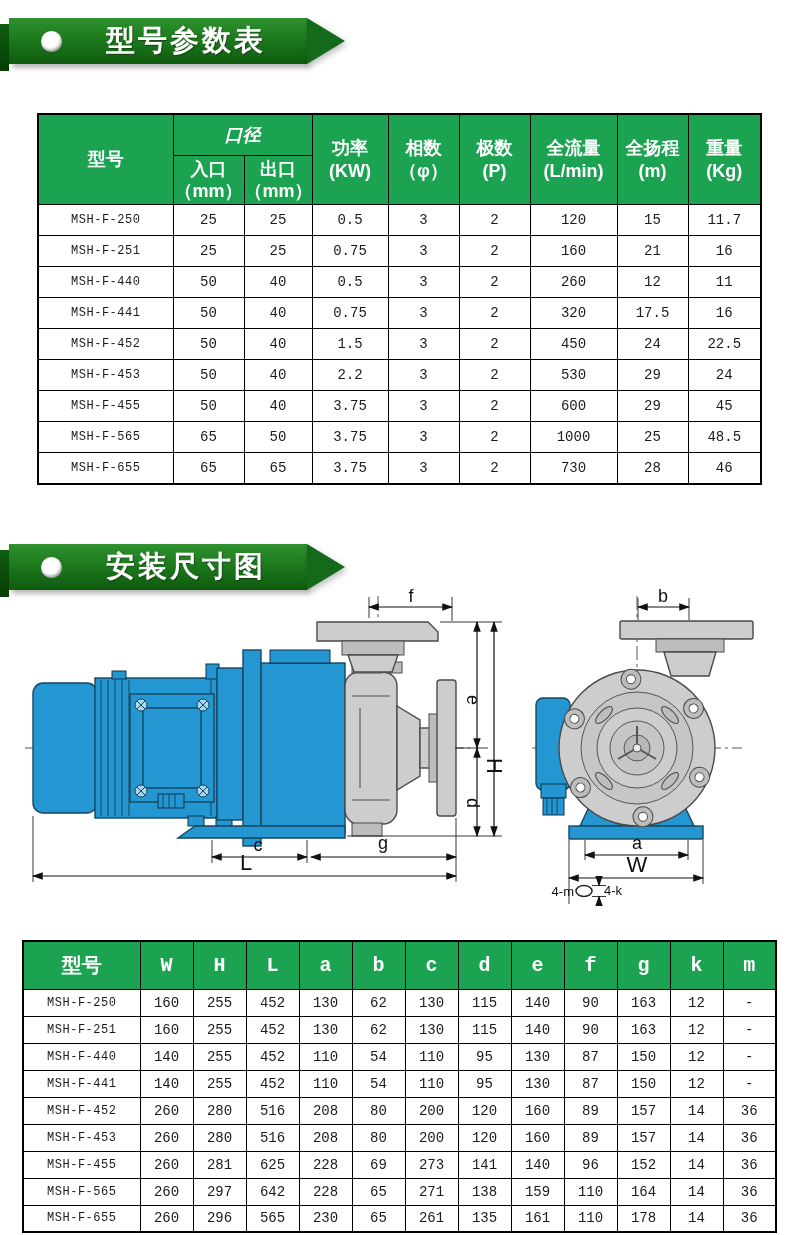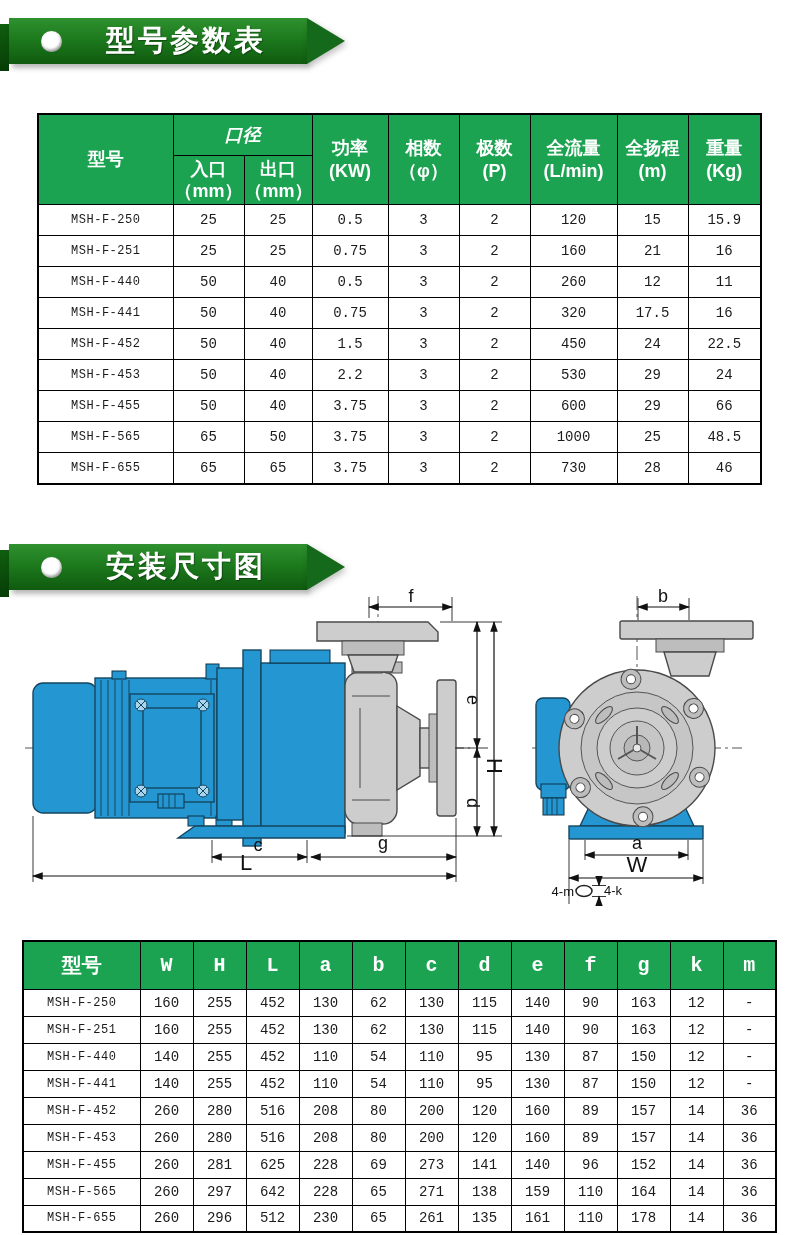--- a/index.html
+++ b/index.html
@@ -132,21 +132,21 @@
     <tbody>
         <tr>
           <td>MSH-F-250</td>
           <td>25</td>
           <td>25</td>
           <td>0.5</td>
           <td>3</td>
           <td>2</td>
           <td>120</td>
           <td>15</td>
-          <td>15.9</td>
+          <td>11.7</td>
         </tr>
         <tr>
           <td>MSH-F-251</td>
           <td>25</td>
           <td>25</td>
           <td>0.75</td>
           <td>3</td>
           <td>2</td>
           <td>160</td>
           <td>21</td>
@@ -198,21 +198,21 @@
         </tr>
         <tr>
           <td>MSH-F-455</td>
           <td>50</td>
           <td>40</td>
           <td>3.75</td>
           <td>3</td>
           <td>2</td>
           <td>600</td>
           <td>29</td>
-          <td>66</td>
+          <td>45</td>
         </tr>
         <tr>
           <td>MSH-F-565</td>
           <td>65</td>
           <td>50</td>
           <td>3.75</td>
           <td>3</td>
           <td>2</td>
           <td>1000</td>
           <td>25</td>
@@ -555,21 +555,21 @@
           <td>159</td>
           <td>110</td>
           <td>164</td>
           <td>14</td>
           <td>36</td>
         </tr>
         <tr>
           <td>MSH-F-655</td>
           <td>260</td>
           <td>296</td>
-          <td>512</td>
+          <td>565</td>
           <td>230</td>
           <td>65</td>
           <td>261</td>
           <td>135</td>
           <td>161</td>
           <td>110</td>
           <td>178</td>
           <td>14</td>
           <td>36</td>
         </tr>

